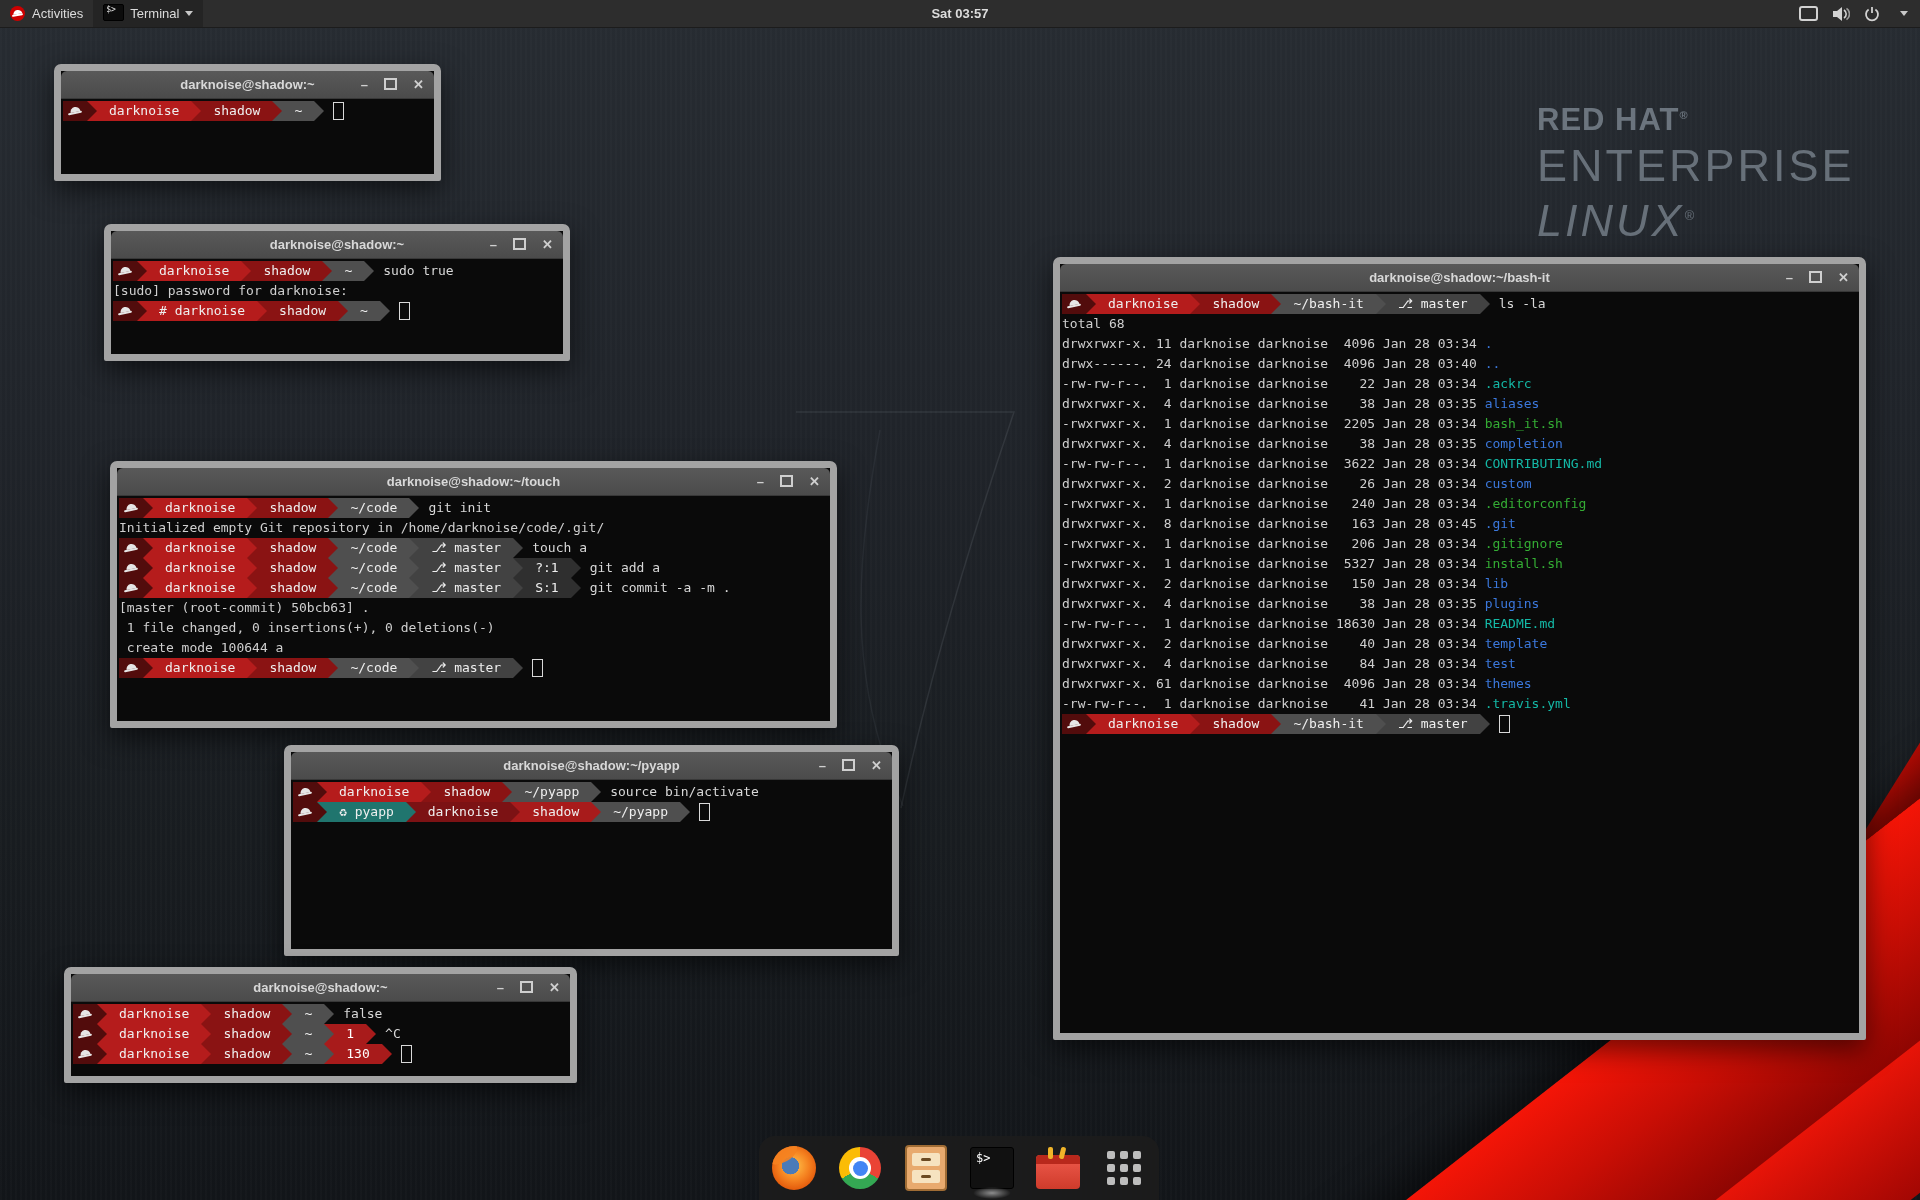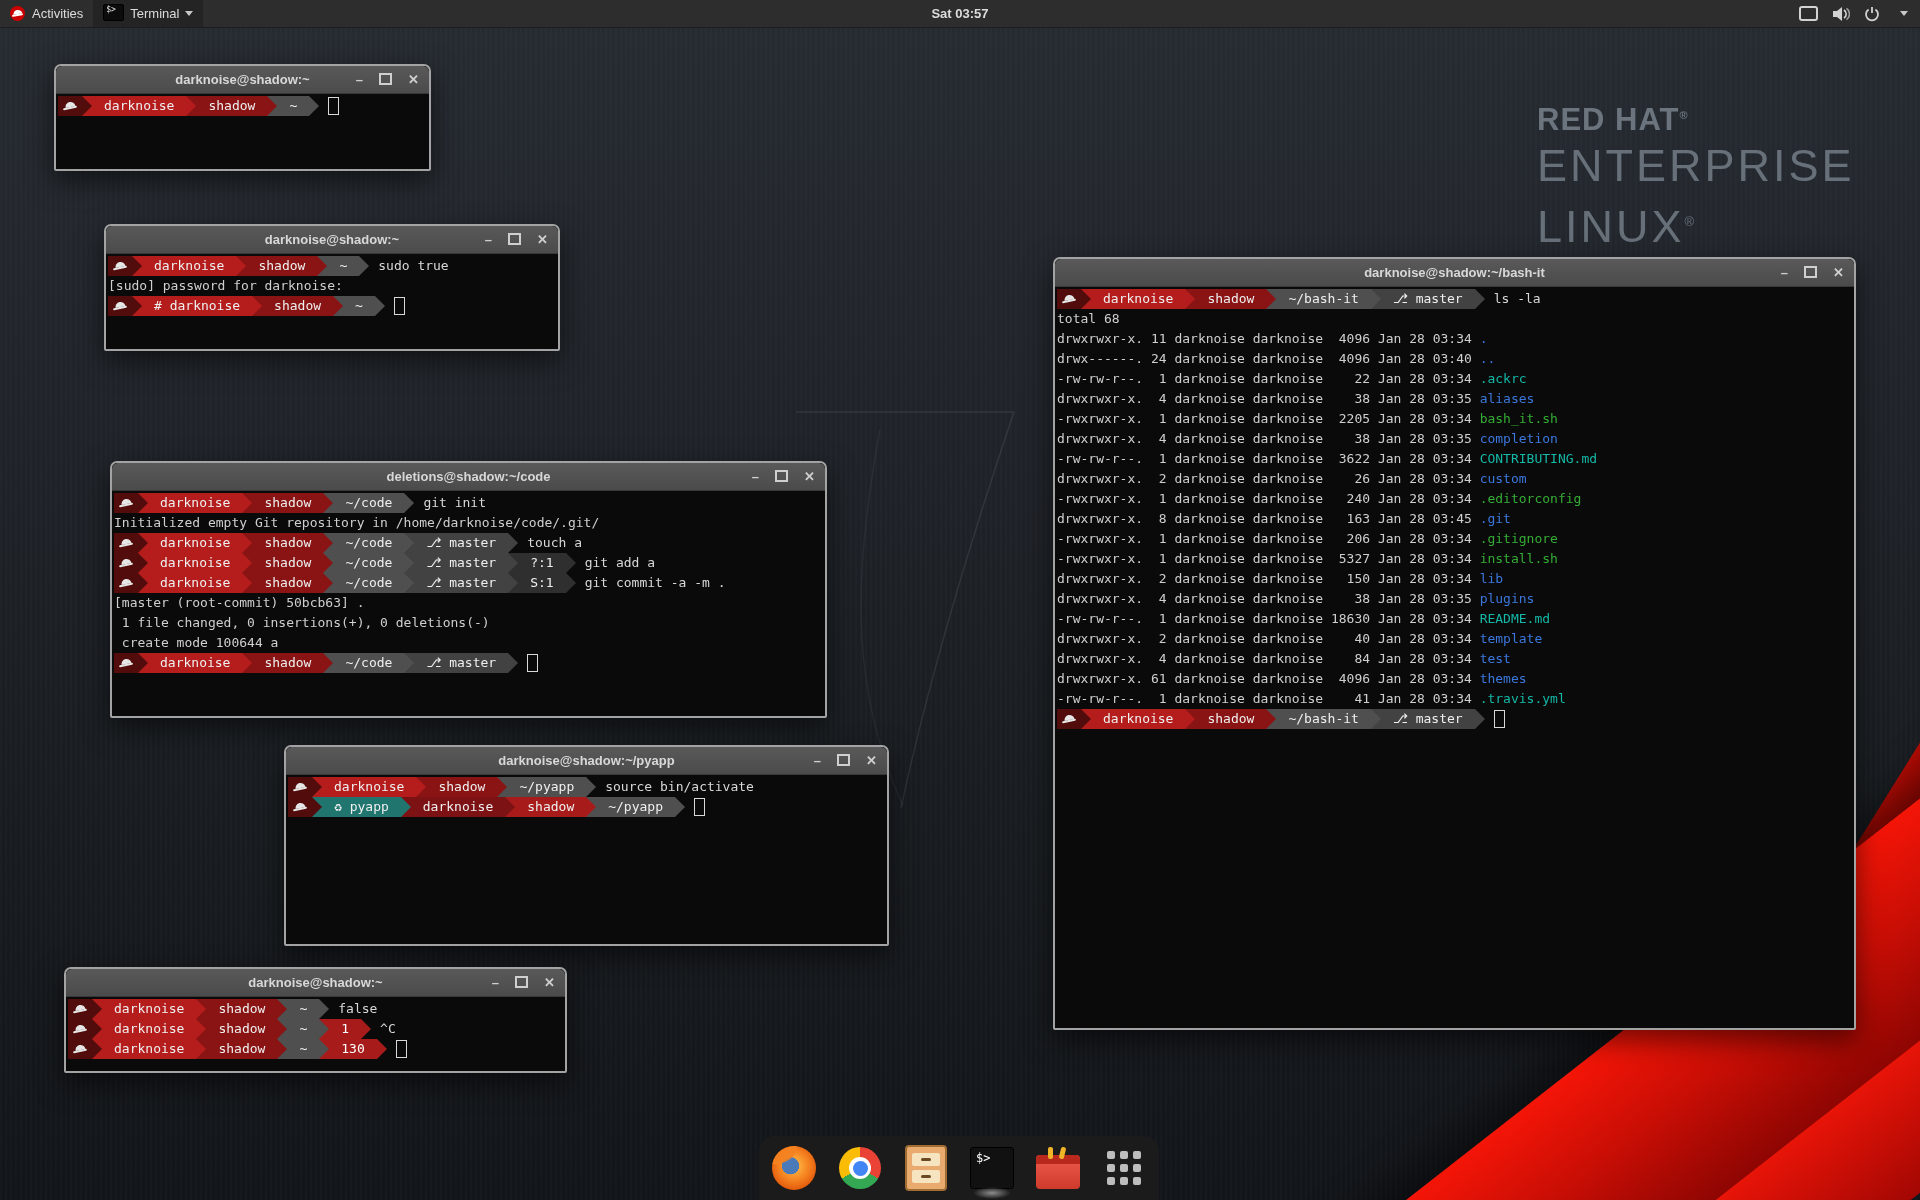--- a/index.html
+++ b/index.html
@@ -16,41 +16,41 @@
   .rb2{width:900px;height:170px;left:1400px;top:930px;transform:rotate(-58deg);
     background:linear-gradient(180deg,#b40b04 0%,#7c0402 60%,#550100 100%);}
   .rb3{width:700px;height:120px;left:1540px;top:1080px;transform:rotate(-38deg);
     background:linear-gradient(180deg,#e81408 0%,#a30703 100%);}
   .arcs{position:absolute;inset:0;pointer-events:none;}
   
   .rhel{position:absolute;left:1537px;top:104px;color:#78828c;line-height:1;}
   .rhel .l1{font-size:31px;font-weight:bold;letter-spacing:1px;opacity:.85;}
   .rhel .l1 sup{font-size:11px;}
   .rhel .l2{font-size:45px;font-weight:normal;letter-spacing:3px;margin-top:8px;opacity:.8;}
-  .rhel .l3{font-size:45px;font-weight:normal;letter-spacing:3px;margin-top:16px;opacity:.8;}
+  .rhel .l3{font-size:45px;font-weight:normal;letter-spacing:3px;margin-top:10px;opacity:.8;font-style:italic;}
   .rhel .l3 sup{font-size:13px;}
   
   .topbar{position:absolute;left:0;top:0;width:1920px;height:27px;background:#2d2d2d;
     border-bottom:1px solid #1c1c1c;color:#dcdcdc;font-size:13px;display:flex;align-items:center;z-index:50;}
   .tb-left{display:flex;align-items:center;height:100%;}
   .tb-btn{display:flex;align-items:center;height:100%;padding:0 10px;cursor:pointer;}
   .rh-logo{width:15px;height:15px;border-radius:50%;background:#c00;position:relative;margin-right:7px;flex:none;}
   .rh-logo::before{content:"";position:absolute;left:3px;top:4px;width:9px;height:4px;background:#fff;
     border-radius:50% 50% 0 0/100% 100% 0 0;transform:rotate(-10deg);}
   .rh-logo::after{content:"";position:absolute;left:2px;top:8px;width:11px;height:2px;background:#fff;border-radius:2px;transform:rotate(-10deg);}
   .appmenu{background:#242424;}
   .mini-term{width:17px;height:15px;background:#0c0c0c;border:1px solid #000;border-radius:2px;
     color:#e6e6e6;font-family:"DejaVu Sans Mono",monospace;font-size:8px;line-height:9px;padding-left:2px;margin-right:6px;margin-top:-2px;}
   .caret{width:0;height:0;border-left:4px solid transparent;border-right:4px solid transparent;border-top:5px solid #c8c8c8;margin-left:6px;}
   .tb-clock{position:absolute;left:0;right:0;text-align:center;font-weight:bold;pointer-events:none;}
   .tb-clock span{pointer-events:auto;cursor:pointer;}
   .tb-right{margin-left:auto;display:flex;align-items:center;gap:14px;padding-right:12px;height:100%;}
   .scr-icon{width:15px;height:11px;border:2px solid #d2d2d2;border-radius:3px;display:inline-block;}
   
-  .window{position:absolute;background:#0a0a0a;border:2px solid #a3a3a3;border-radius:7px 7px 2px 2px;
+  .window{position:absolute;background:#0a0a0a;border:7px solid #a3a3a3;border-radius:7px 7px 2px 2px;
     box-shadow:0 10px 28px rgba(0,0,0,.55);}
   .titlebar{height:27px;background:linear-gradient(180deg,#595959,#4b4b4b);border-bottom:1px solid #383838;
     border-radius:6px 6px 0 0;position:relative;display:flex;align-items:center;justify-content:center;}
   .titlebar .title{font-size:13px;font-weight:bold;color:#d8d8d8;}
   .winbtns{position:absolute;right:10px;top:0;height:100%;display:flex;align-items:center;gap:16px;}
   .wbtn{color:#cfcfcf;font-size:13px;line-height:13px;cursor:pointer;font-weight:bold;}
   .maxbox{display:inline-block;width:9px;height:8px;border:2px solid #cfcfcf;}
   .termbody{position:absolute;left:0;right:0;top:28px;bottom:0;overflow:hidden;padding:2px 0 0 2px;cursor:text;}
   
   #win0{left:54px;top:64px;width:373px;height:103px;z-index:4;}
@@ -180,21 +180,21 @@
   </div>
   <div class="termbody">
       <div class="term-line"><span class="seg seg-hat has-bg" style="background: rgb(82, 12, 12);"></span><span class="pl-arrow" style="border-left-color: rgb(82, 12, 12); background: rgb(181, 28, 28);"></span><span class="seg seg-user has-bg" style="background: rgb(181, 28, 28);">darknoise</span><span class="pl-arrow" style="border-left-color: rgb(181, 28, 28); background: rgb(138, 19, 19);"></span><span class="seg seg-host has-bg" style="background: rgb(138, 19, 19);">shadow</span><span class="pl-arrow" style="border-left-color: rgb(138, 19, 19); background: rgb(79, 79, 79);"></span><span class="seg seg-path has-bg" style="background: rgb(79, 79, 79);">~</span><span class="pl-arrow" style="border-left-color: rgb(79, 79, 79);"></span><span class="seg seg-cmd">sudo true</span></div>
       <div class="term-line"><span class="seg seg-out">[sudo] password for darknoise:</span></div>
       <div class="term-line"><span class="seg seg-hat has-bg" style="background: rgb(82, 12, 12);"></span><span class="pl-arrow" style="border-left-color: rgb(82, 12, 12); background: rgb(181, 28, 28);"></span><span class="seg seg-user has-bg" style="background: rgb(181, 28, 28);"># darknoise</span><span class="pl-arrow" style="border-left-color: rgb(181, 28, 28); background: rgb(138, 19, 19);"></span><span class="seg seg-host has-bg" style="background: rgb(138, 19, 19);">shadow</span><span class="pl-arrow" style="border-left-color: rgb(138, 19, 19); background: rgb(79, 79, 79);"></span><span class="seg seg-path has-bg" style="background: rgb(79, 79, 79);">~</span><span class="pl-arrow" style="border-left-color: rgb(79, 79, 79);"></span><span class="seg seg-cursor"></span></div>
     </div>
 </div>
 
 <div class="window" id="win2">
   <div class="titlebar">
-    <span class="title">deletions@shadow:~/code</span>
+    <span class="title">darknoise@shadow:~/touch</span>
     <span class="winbtns">
       <span class="wbtn">–</span>
       <span class="wbtn"><span class="maxbox"></span></span>
       <span class="wbtn">✕</span>
     </span>
   </div>
   <div class="termbody">
       <div class="term-line"><span class="seg seg-hat has-bg" style="background: rgb(82, 12, 12);"></span><span class="pl-arrow" style="border-left-color: rgb(82, 12, 12); background: rgb(181, 28, 28);"></span><span class="seg seg-user has-bg" style="background: rgb(181, 28, 28);">darknoise</span><span class="pl-arrow" style="border-left-color: rgb(181, 28, 28); background: rgb(138, 19, 19);"></span><span class="seg seg-host has-bg" style="background: rgb(138, 19, 19);">shadow</span><span class="pl-arrow" style="border-left-color: rgb(138, 19, 19); background: rgb(79, 79, 79);"></span><span class="seg seg-path has-bg" style="background: rgb(79, 79, 79);">~/code</span><span class="pl-arrow" style="border-left-color: rgb(79, 79, 79);"></span><span class="seg seg-cmd">git init</span></div>
       <div class="term-line"><span class="seg seg-out">Initialized empty Git repository in /home/darknoise/code/.git/</span></div>
       <div class="term-line"><span class="seg seg-hat has-bg" style="background: rgb(82, 12, 12);"></span><span class="pl-arrow" style="border-left-color: rgb(82, 12, 12); background: rgb(181, 28, 28);"></span><span class="seg seg-user has-bg" style="background: rgb(181, 28, 28);">darknoise</span><span class="pl-arrow" style="border-left-color: rgb(181, 28, 28); background: rgb(138, 19, 19);"></span><span class="seg seg-host has-bg" style="background: rgb(138, 19, 19);">shadow</span><span class="pl-arrow" style="border-left-color: rgb(138, 19, 19); background: rgb(79, 79, 79);"></span><span class="seg seg-path has-bg" style="background: rgb(79, 79, 79);">~/code</span><span class="pl-arrow" style="border-left-color: rgb(79, 79, 79); background: rgb(66, 66, 66);"></span><span class="seg seg-git has-bg" style="background: rgb(66, 66, 66);">⎇ master</span><span class="pl-arrow" style="border-left-color: rgb(66, 66, 66);"></span><span class="seg seg-cmd">touch a</span></div>

